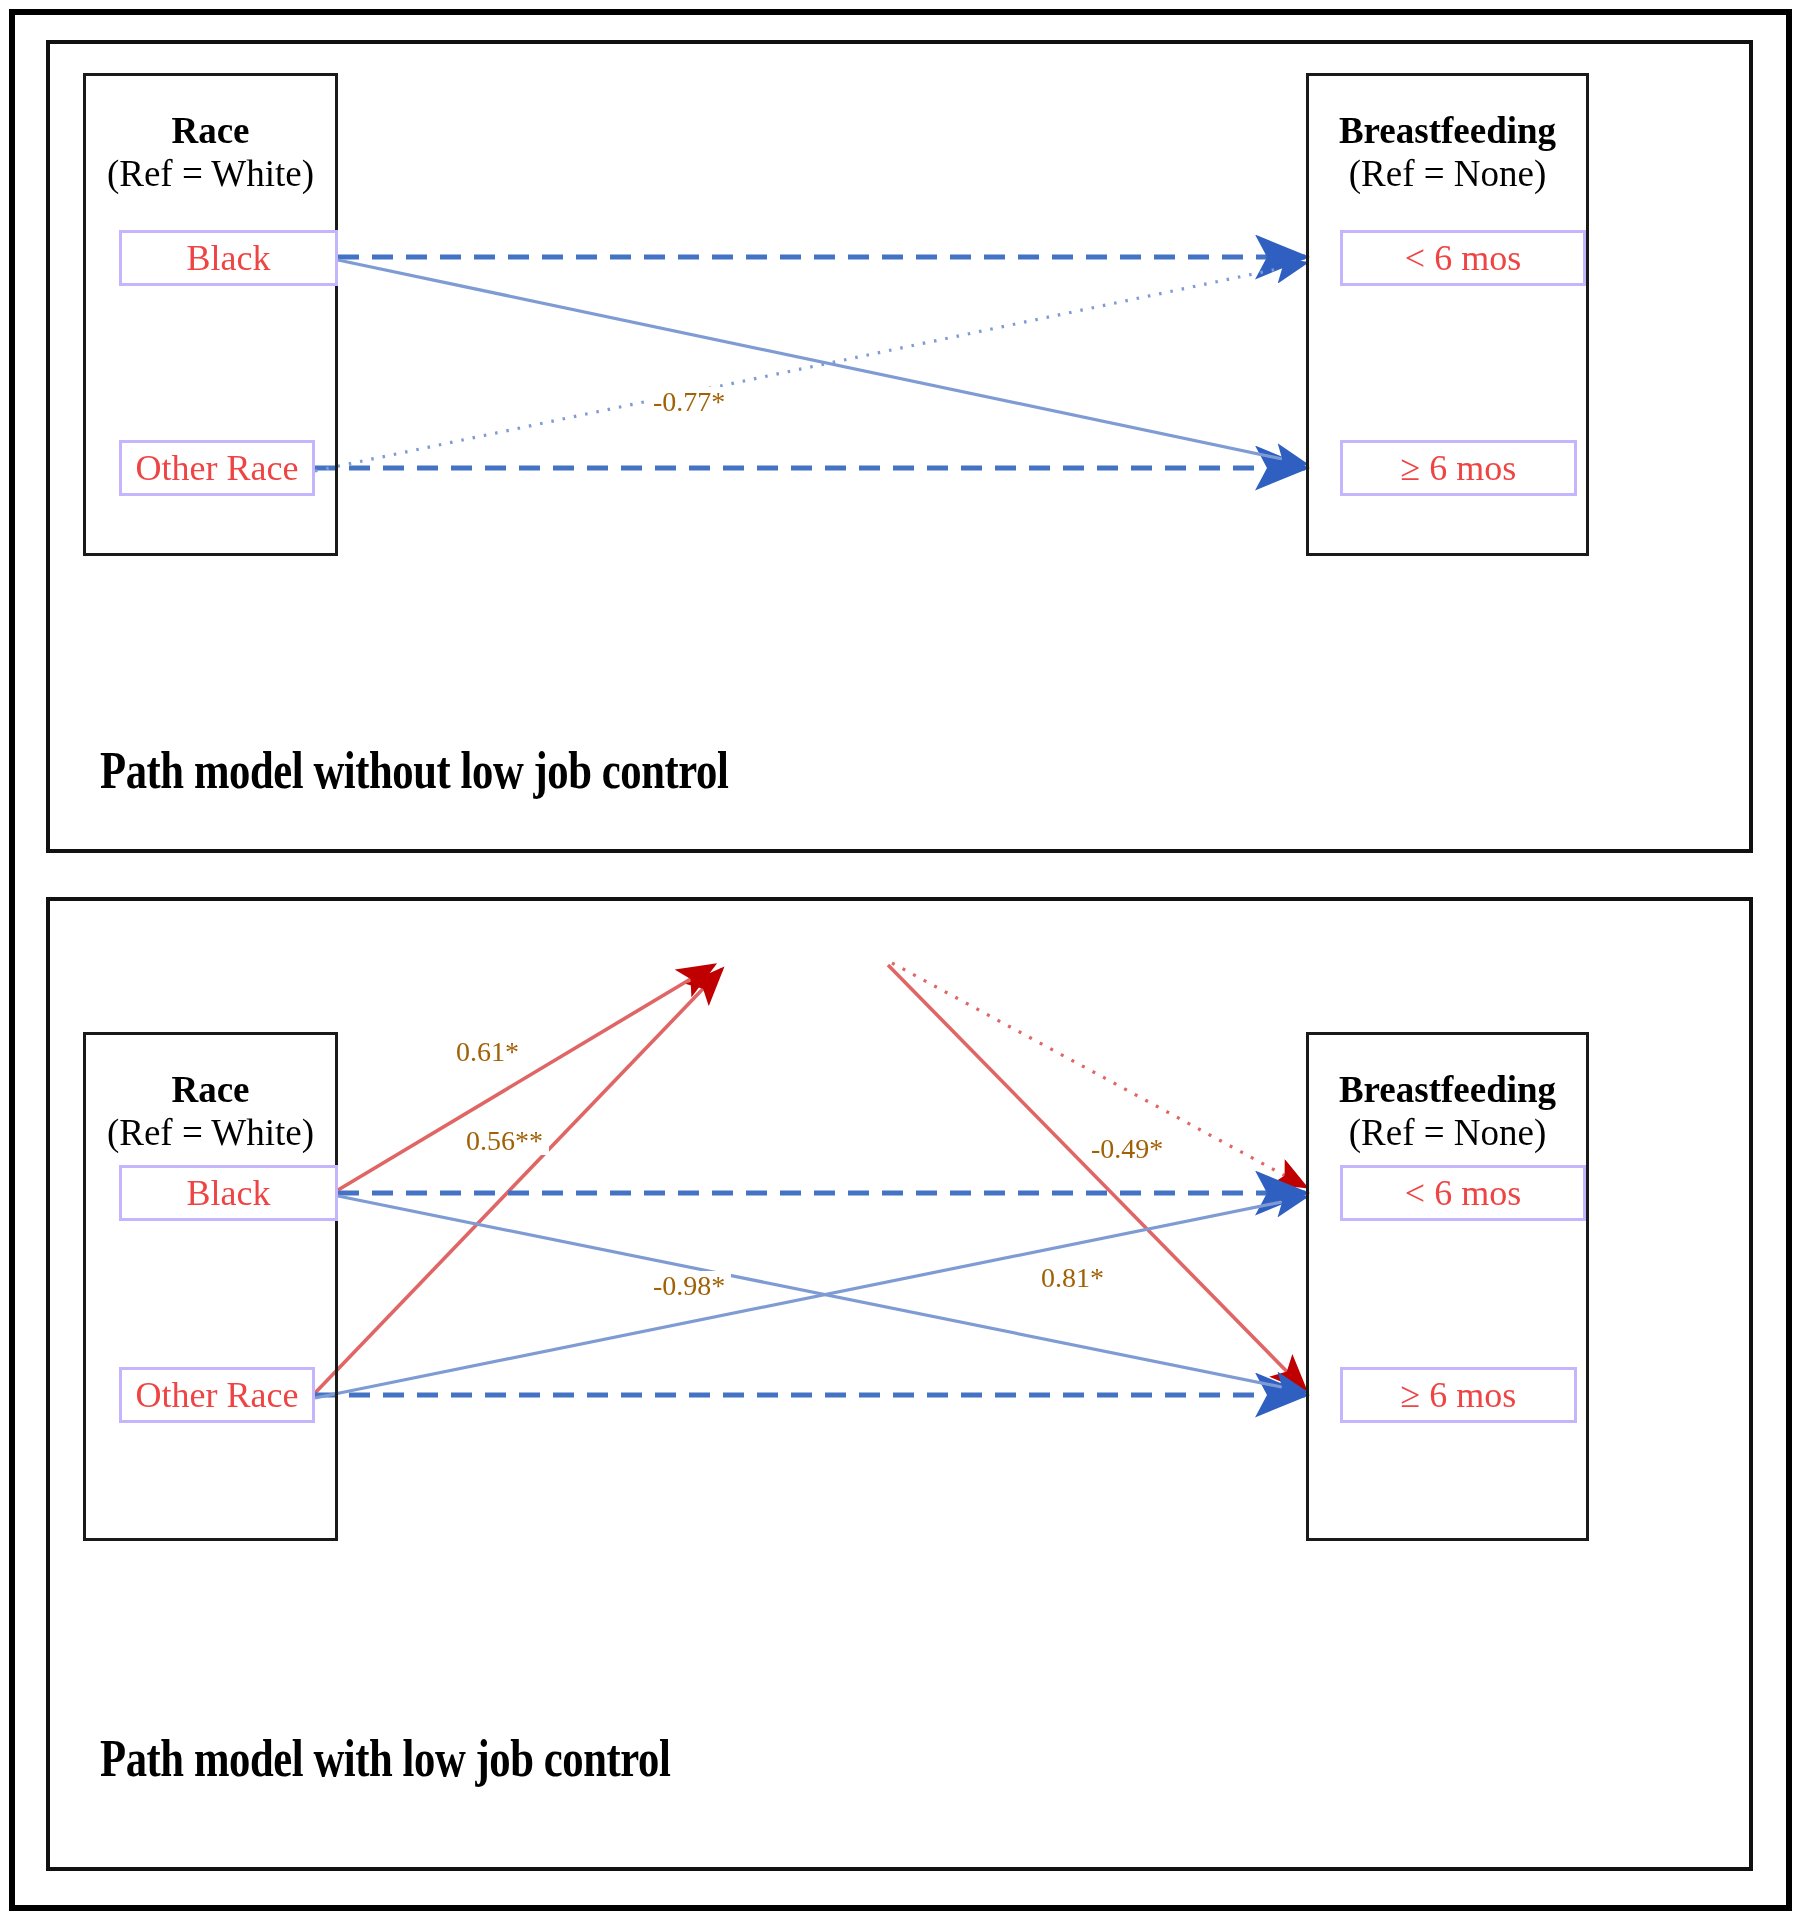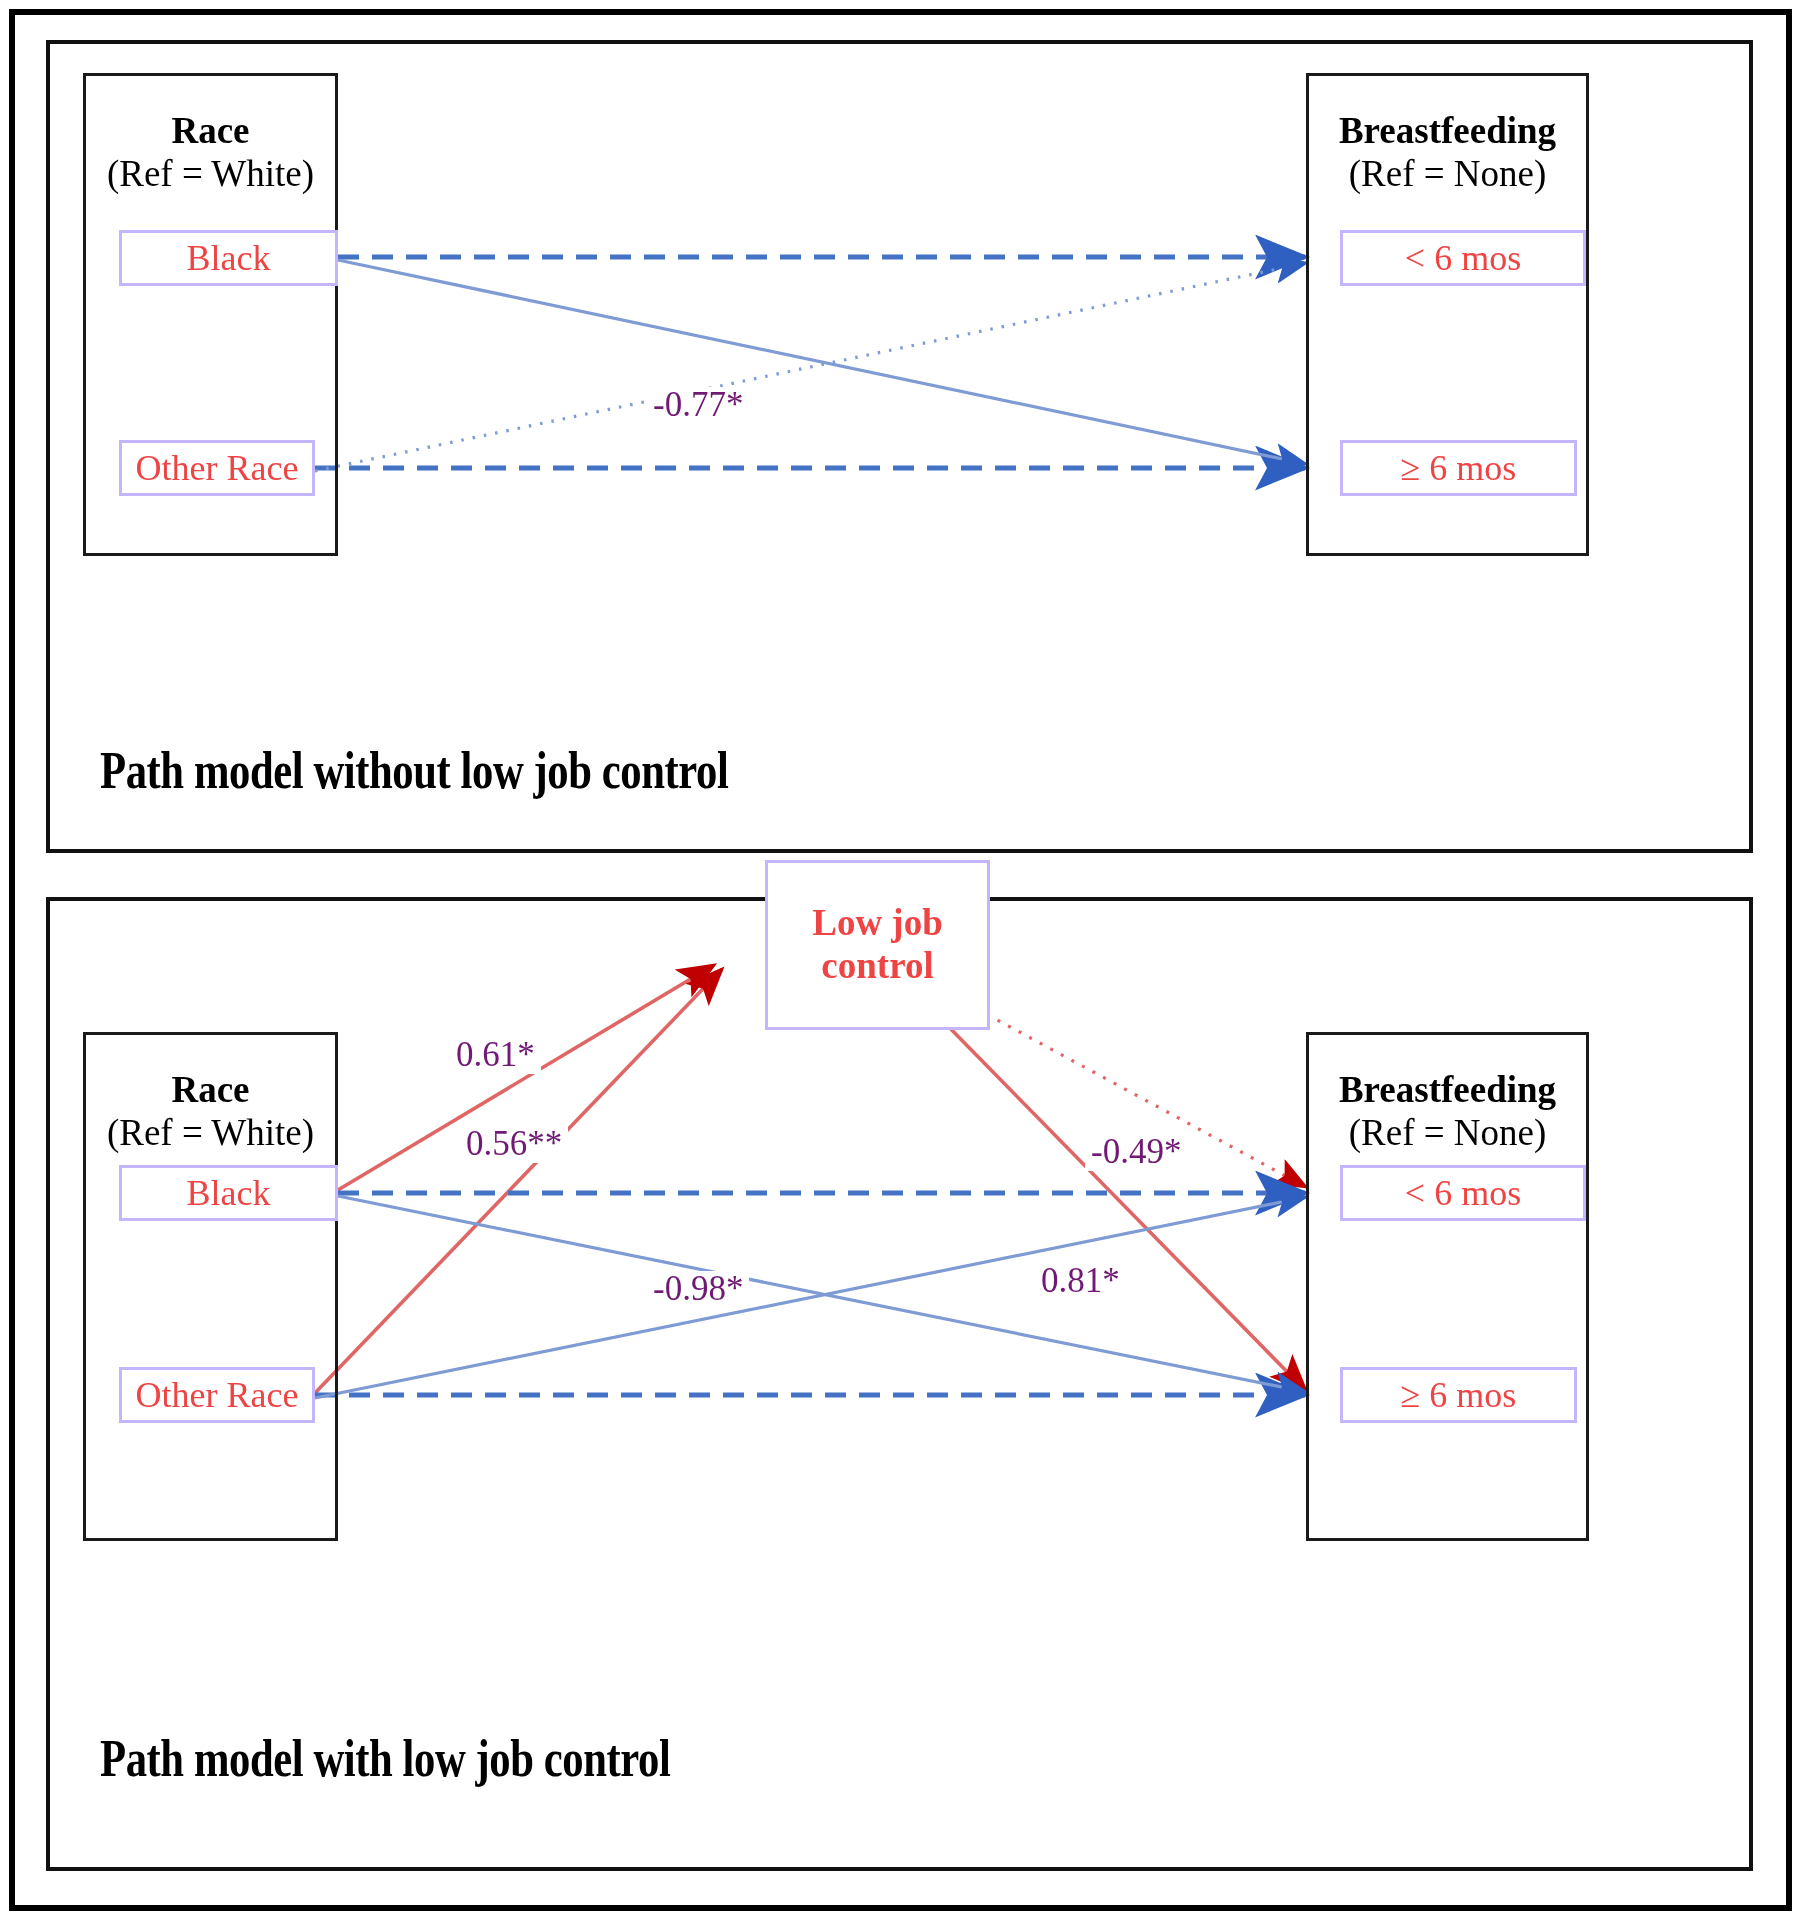--- a/index.html
+++ b/index.html
@@ -85,22 +85,22 @@
     font-weight: bold;
     line-height: 1.15;
     text-align: center;
     flex-direction: column;
     font-size: 37px;
   }
 
   
   .coef {
     position: absolute;
-    font-size: 35px;
-    color: #701a75;
+    font-size: 28px;
+    color: #a16207;
     background: #fff;
     padding: 0 6px;
     white-space: nowrap;
     z-index: 6;
     line-height: 1.05;
   }
 
   
   .caption {
     position: absolute;
@@ -192,24 +192,20 @@
 
       <line x1="288" y1="292" x2="1255" y2="292" stroke="#4472c4" stroke-width="5" stroke-dasharray="21 13" marker-end="url(#bArrowB)"></line>
 
       <line x1="265" y1="494" x2="1255" y2="494" stroke="#4472c4" stroke-width="5" stroke-dasharray="21 13" marker-end="url(#bArrowB)"></line>
 
       <line x1="288" y1="295" x2="1256" y2="491" stroke="#7e9bd4" stroke-width="3.2" marker-end="url(#bArrowB)"></line>
 
       <line x1="265" y1="497" x2="1256" y2="296" stroke="#7e9bd4" stroke-width="3.2" marker-end="url(#bArrowB)"></line>
     </svg>
 
-    <div class="node mediator" style="left:715px; top:-41px; width:225px; height:170px;">
-      <span>Low job</span>
-      <span>control</span>
-    </div>
 
     <div class="group-box" id="bot-race-group" style="left:33px; top:131px; width:255px; height:509px;"></div>
     <div class="group-title" style="left:33px; top:168px; width:255px;">
       <span class="b">Race</span>
       <span class="n">(Ref = White)</span>
     </div>
     <div class="node" style="left:69px; top:264px; width:219px; height:56px;">Black</div>
     <div class="node" style="left:69px; top:466px; width:196px; height:56px;">Other Race</div>
 
     <div class="group-box" id="bot-bf-group" style="left:1256px; top:131px; width:283px; height:509px;"></div>

